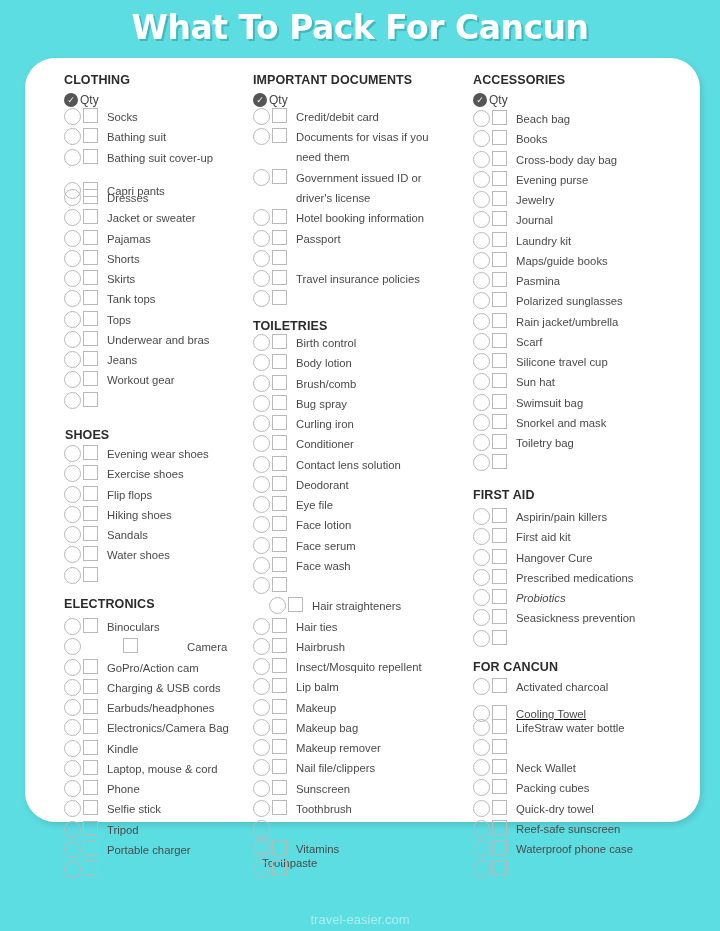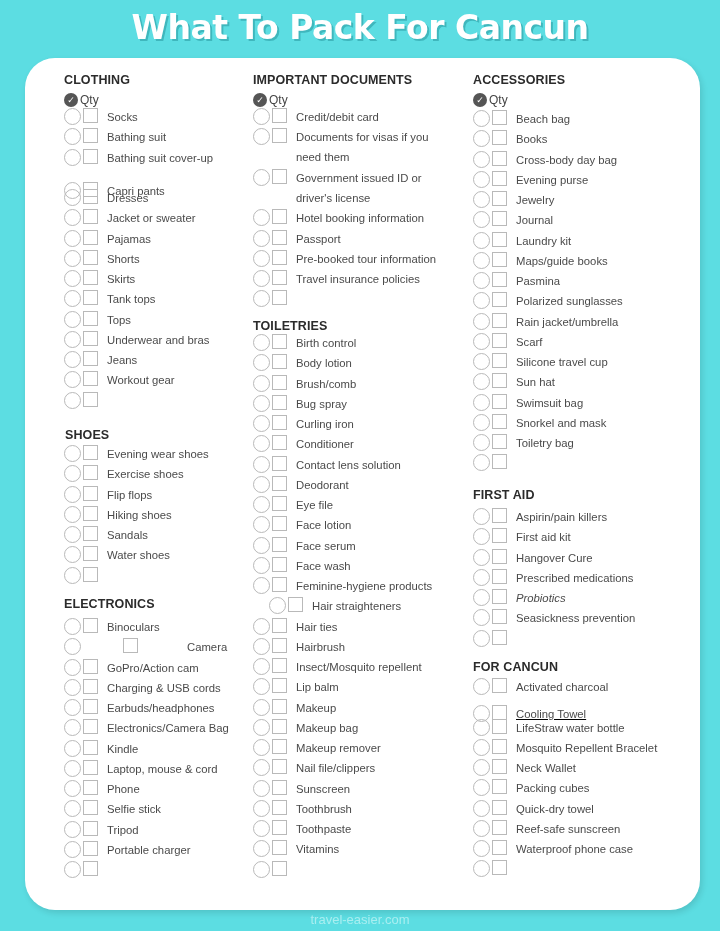--- a/index.html
+++ b/index.html
@@ -10,21 +10,21 @@
     position: relative;
   }
   .title {
     position: absolute; left: 0; top: 8px; width: 720px;
     text-align: center; color: #ffffff;
     font-family: "DejaVu Sans", sans-serif;
     font-weight: bold; font-size: 33px; letter-spacing: -0.5px;
     text-shadow: 2px 2px 0 #3fb7bd;
   }
   .card {
-    position: absolute; left: 25px; top: 58px; width: 675px; height: 852px;
+    position: absolute; left: 25px; top: 58px; width: 675px; height: 764px;
     background: #ffffff; border-radius: 30px;
     box-shadow: 2px 3px 6px rgba(0,0,0,0.12);
   }
   .section-title {
     position: absolute; font-weight: bold; font-size: 12.5px; color: #2b2b2b;
     letter-spacing: 0.1px; white-space: nowrap;
   }
   .qty {
     position: absolute; display: flex; align-items: center; font-size: 12px; color: #444;
   }
@@ -269,21 +269,20 @@
         <span class="lbl">Hotel booking information</span>
       </div>
       <div class="row" style="left: 228px; top: 170.5px;">
         <span class="circ"></span>
         <span class="box"></span>
         <span class="lbl">Passport</span>
       </div>
       <div class="row" style="left: 228px; top: 190.75px;">
         <span class="circ"></span>
         <span class="box"></span>
-        <span class="lbl">Pre-booked tour information</span>
       </div>
       <div class="row" style="left: 228px; top: 211px;">
         <span class="circ"></span>
         <span class="box"></span>
         <span class="lbl">Travel insurance policies</span>
       </div>
       <div class="row" style="left: 228px; top: 231.25px;">
         <span class="circ"></span>
         <span class="box"></span>
         <span class="lbl"></span>
@@ -345,21 +344,20 @@
         <span class="lbl">Face serum</span>
       </div>
       <div class="row" style="left: 228px; top: 497.75px;">
         <span class="circ"></span>
         <span class="box"></span>
         <span class="lbl">Face wash</span>
       </div>
       <div class="row" style="left: 228px; top: 518px;">
         <span class="circ"></span>
         <span class="box"></span>
-        <span class="lbl">Feminine-hygiene products</span>
       </div>
       <div class="row" style="left: 244px; top: 538.25px;">
         <span class="circ"></span>
         <span class="box"></span>
         <span class="lbl">Hair straighteners</span>
       </div>
       <div class="row" style="left: 228px; top: 558.5px;">
         <span class="circ"></span>
         <span class="box"></span>
         <span class="lbl">Hair ties</span>
@@ -402,21 +400,21 @@
       <div class="row" style="left: 228px; top: 720.5px;">
         <span class="circ"></span>
         <span class="box"></span>
         <span class="lbl">Sunscreen</span>
       </div>
       <div class="row" style="left: 228px; top: 740.75px;">
         <span class="circ"></span>
         <span class="box"></span>
         <span class="lbl">Toothbrush</span>
       </div>
-      <div class="row" style="left: 228px; top: 761px;">
+      <div class="row" style="left: 228px; top: 761px; flex-direction: column;">
         <span class="circ"></span>
         <span class="box"></span>
         <span class="lbl">Toothpaste</span>
       </div>
       <div class="row" style="left: 228px; top: 781.25px;">
         <span class="circ"></span>
         <span class="box"></span>
         <span class="lbl">Vitamins</span>
       </div>
       <div class="row" style="left: 228px; top: 801.5px;">
@@ -567,21 +565,20 @@
         <span class="lbl">Cooling Towel</span>
       </div>
       <div class="row" style="left: 448px; top: 659.5px;">
         <span class="circ"></span>
         <span class="box"></span>
         <span class="lbl">LifeStraw water bottle</span>
       </div>
       <div class="row" style="left: 448px; top: 679.75px;">
         <span class="circ"></span>
         <span class="box"></span>
-        <span class="lbl">Mosquito Repellent Bracelet</span>
       </div>
       <div class="row" style="left: 448px; top: 700px;">
         <span class="circ"></span>
         <span class="box"></span>
         <span class="lbl">Neck Wallet</span>
       </div>
       <div class="row" style="left: 448px; top: 720.25px;">
         <span class="circ"></span>
         <span class="box"></span>
         <span class="lbl">Packing cubes</span>

